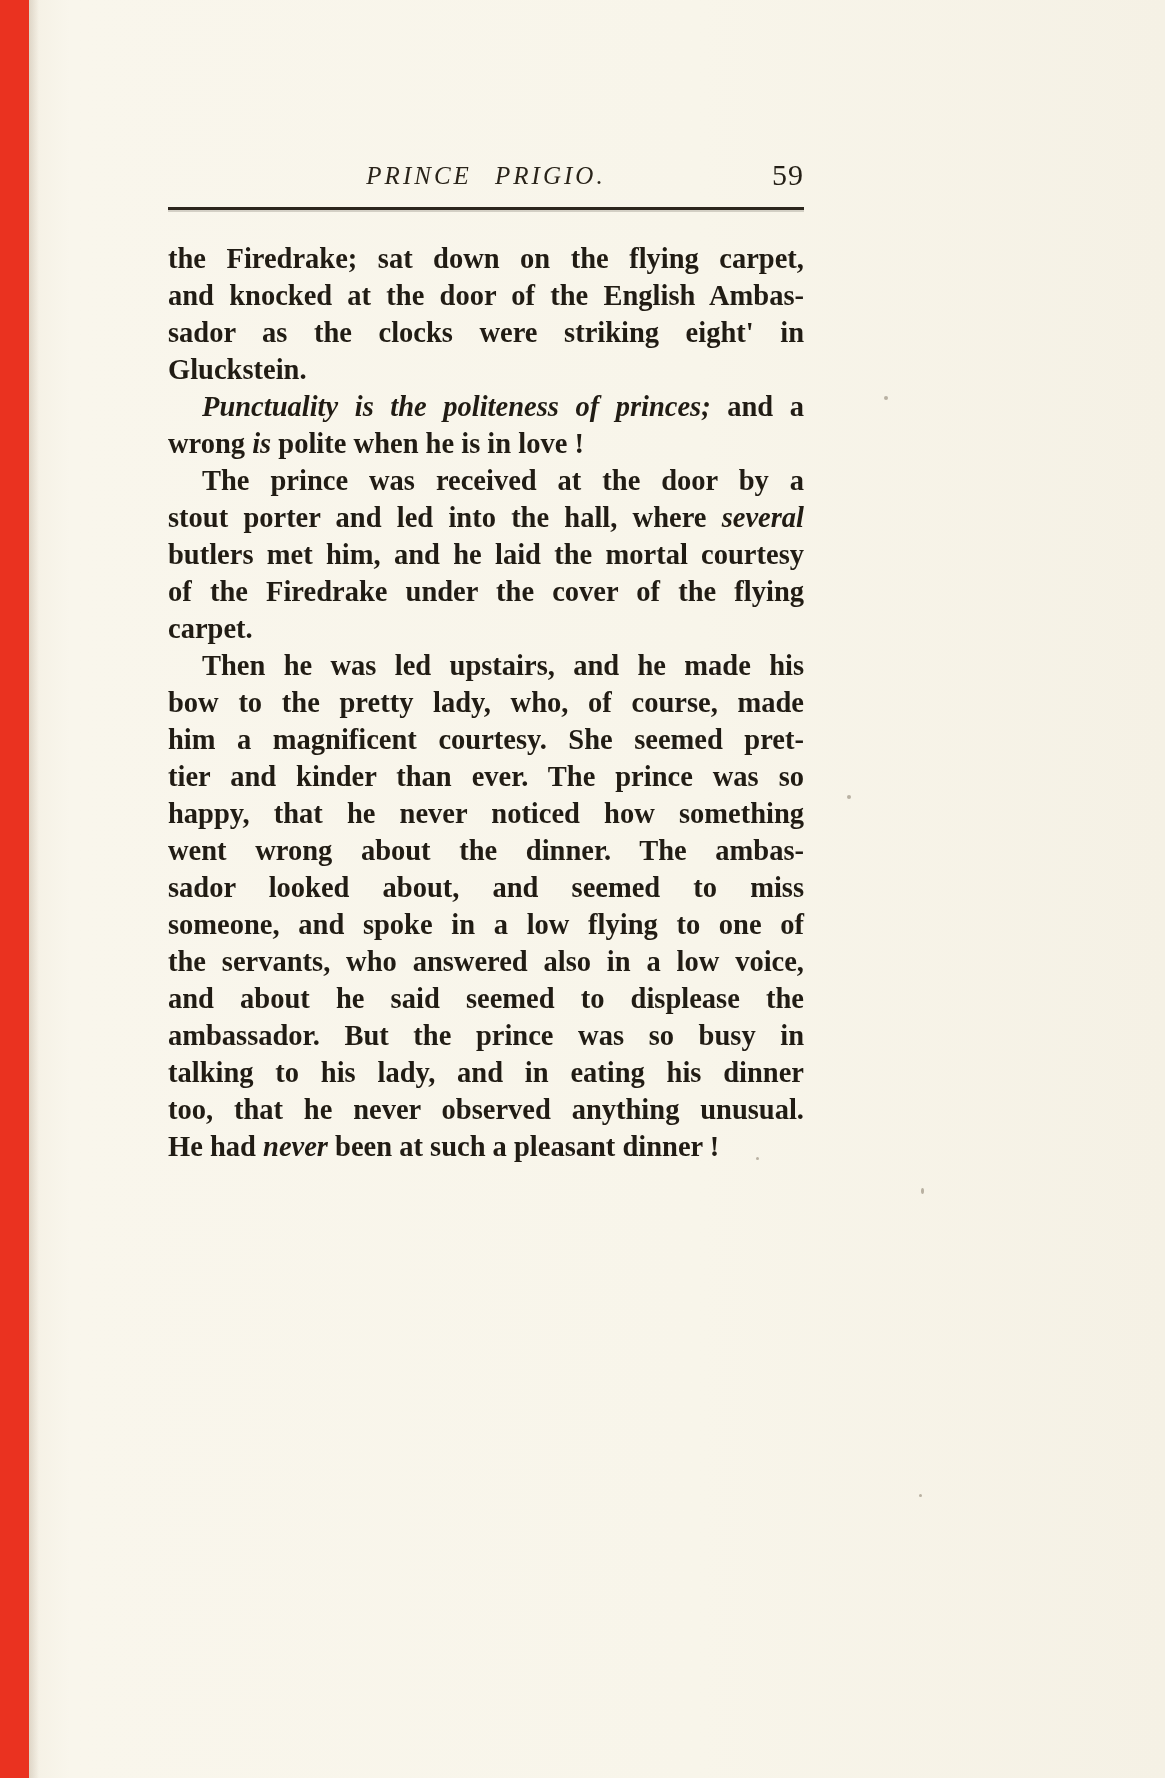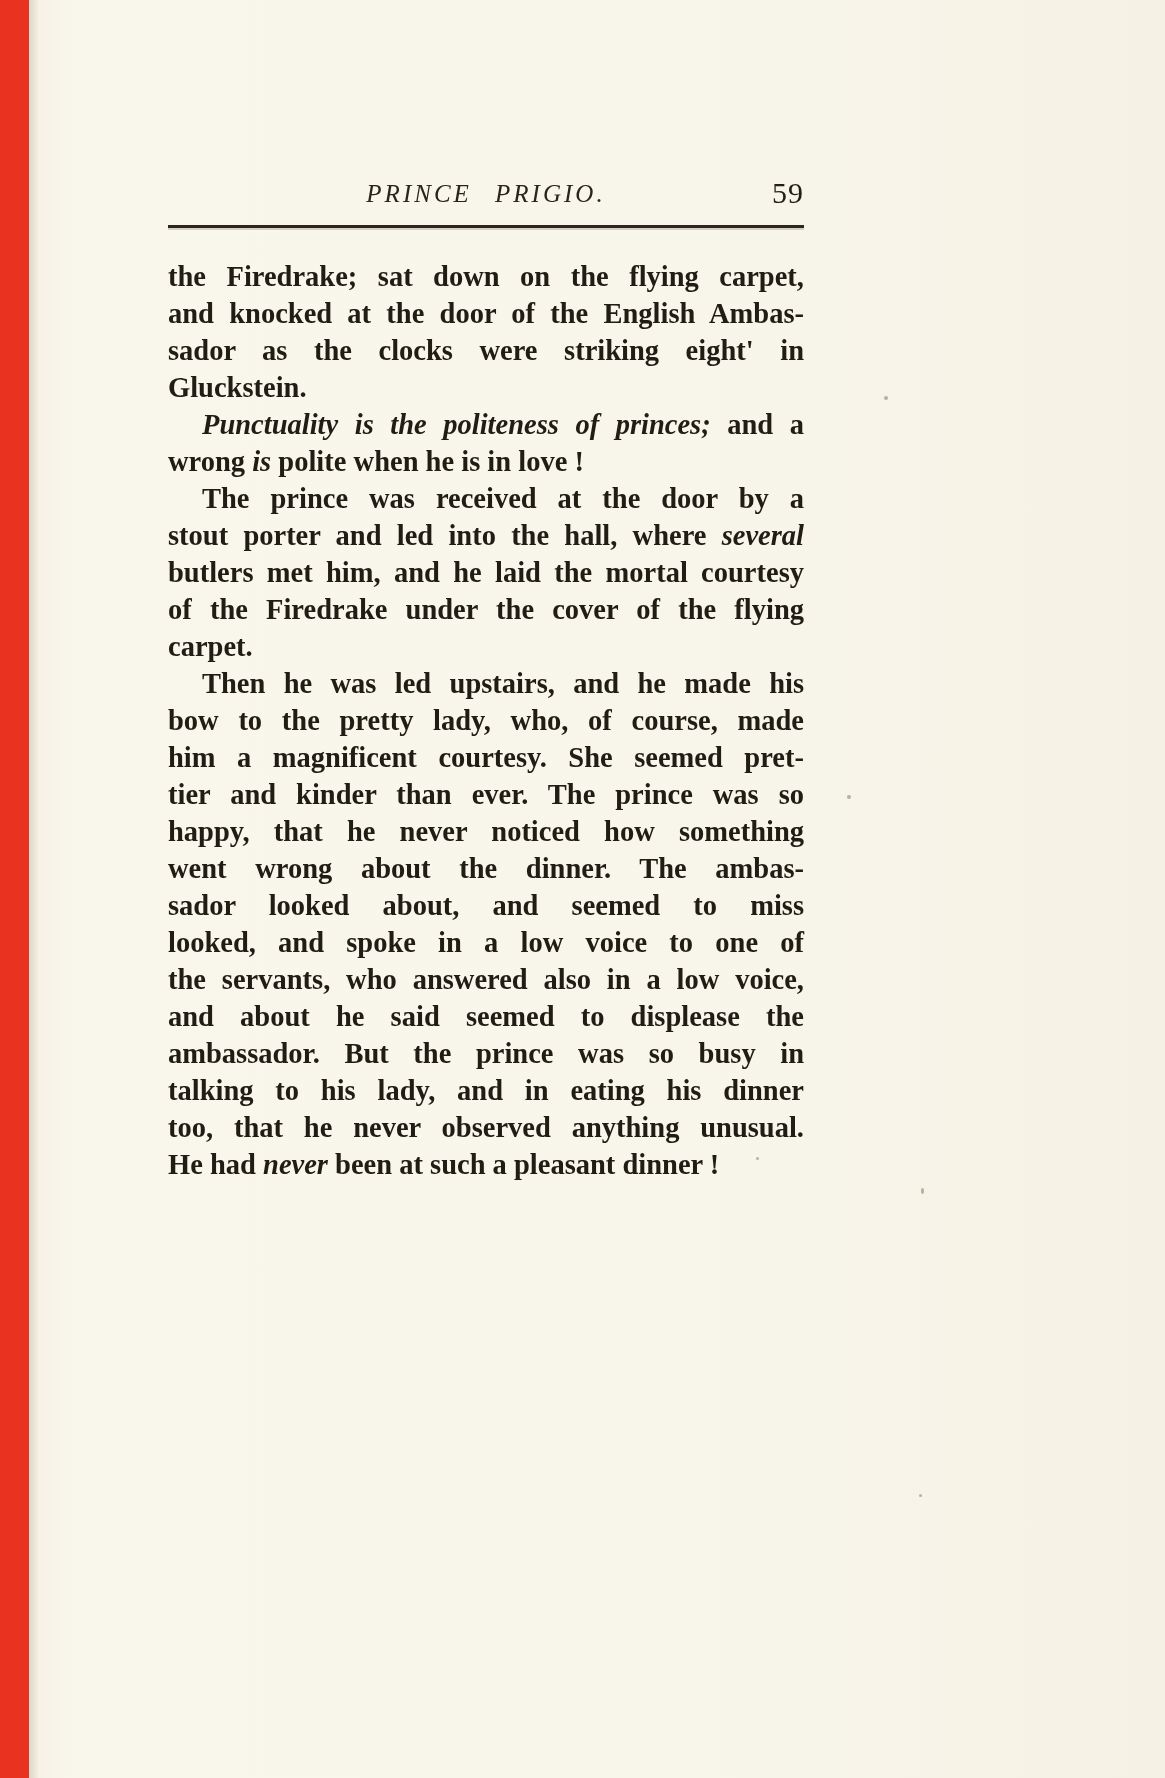--- a/index.html
+++ b/index.html
@@ -13,21 +13,21 @@
   }
   .edge-stripe{
     position:absolute;left:0;top:0;width:29px;height:100%;
     background:#ea3220;
   }
   .edge-shade{
     position:absolute;left:29px;top:0;width:10px;height:100%;
     background:linear-gradient(90deg,rgba(120,90,60,.18),rgba(120,90,60,0));
   }
   .textblock{
-    position:absolute;left:168px;top:158px;width:636px;margin-top:18px;
+    position:absolute;left:168px;top:158px;width:636px;
   }
   .header{position:relative;height:46px;}
   .header-title{
     position:absolute;left:0;right:0;top:4px;
     text-align:center;
     font-style:italic;
     font-size:25px;
     letter-spacing:3px;
     word-spacing:14px;
     color:#2a241a;
@@ -90,21 +90,21 @@
           <div class="line"><span>carpet.</span></div>
         </div>
         <div class="para indent">
           <div class="line j"><span>Then he was led upstairs, and he made his</span></div>
           <div class="line j"><span>bow to the pretty lady, who, of course, made</span></div>
           <div class="line j"><span>him a magnificent courtesy. She seemed pret-</span></div>
           <div class="line j"><span>tier and kinder than ever. The prince was so</span></div>
           <div class="line j"><span>happy, that he never noticed how something</span></div>
           <div class="line j"><span>went wrong about the dinner. The ambas-</span></div>
           <div class="line j"><span>sador looked about, and seemed to miss</span></div>
-          <div class="line j"><span>looked, and spoke in a low voice to one of</span></div>
+          <div class="line j"><span>someone, and spoke in a low flying to one of</span></div>
           <div class="line j"><span>the servants, who answered also in a low voice,</span></div>
           <div class="line j"><span>and about he said seemed to displease the</span></div>
           <div class="line j"><span>ambassador. But the prince was so busy in</span></div>
           <div class="line j"><span>talking to his lady, and in eating his dinner</span></div>
           <div class="line j"><span>too, that he never observed anything unusual.</span></div>
           <div class="line"><span>He had </span><em>never</em><span> been at such a pleasant dinner !</span></div>
         </div>
       </div>
   </div>
 

